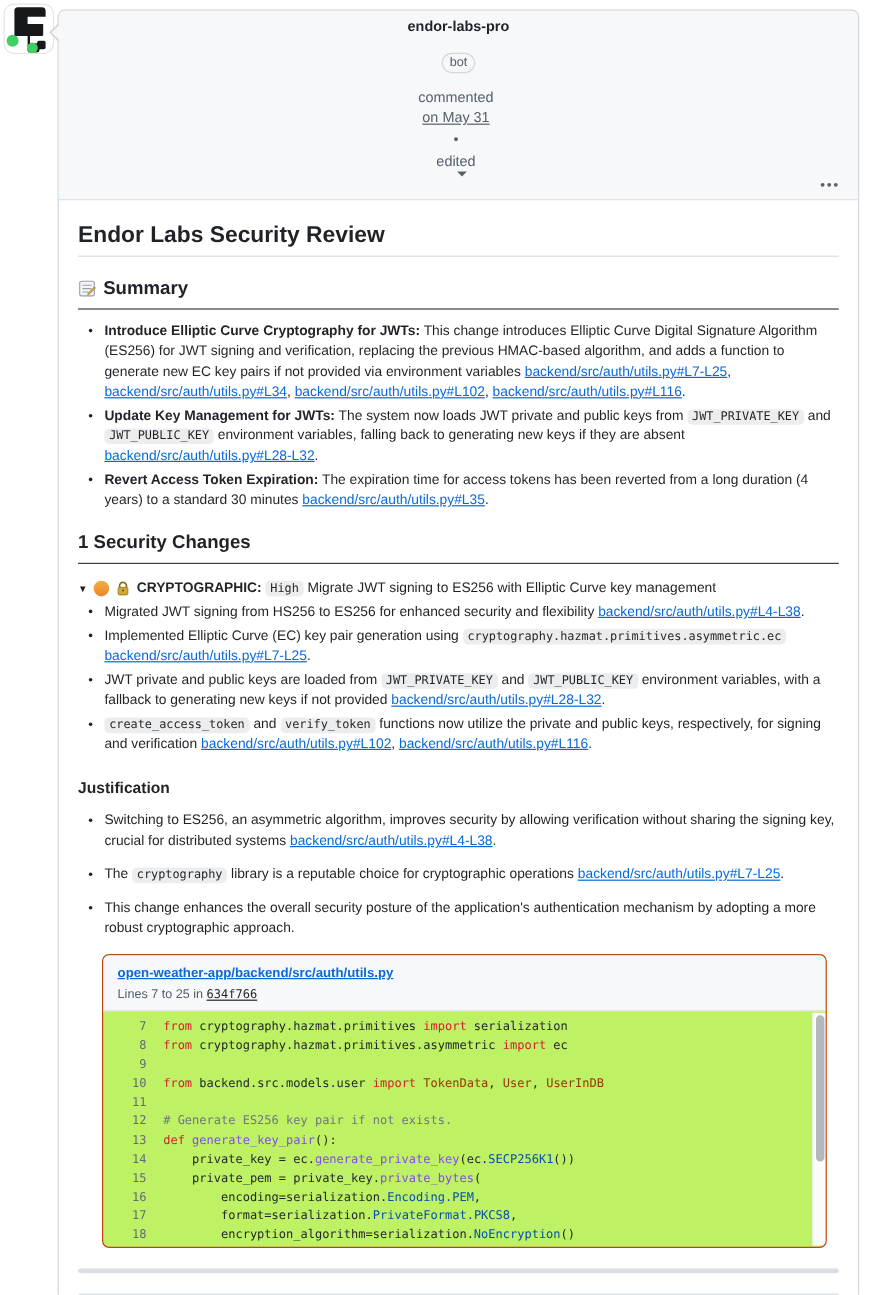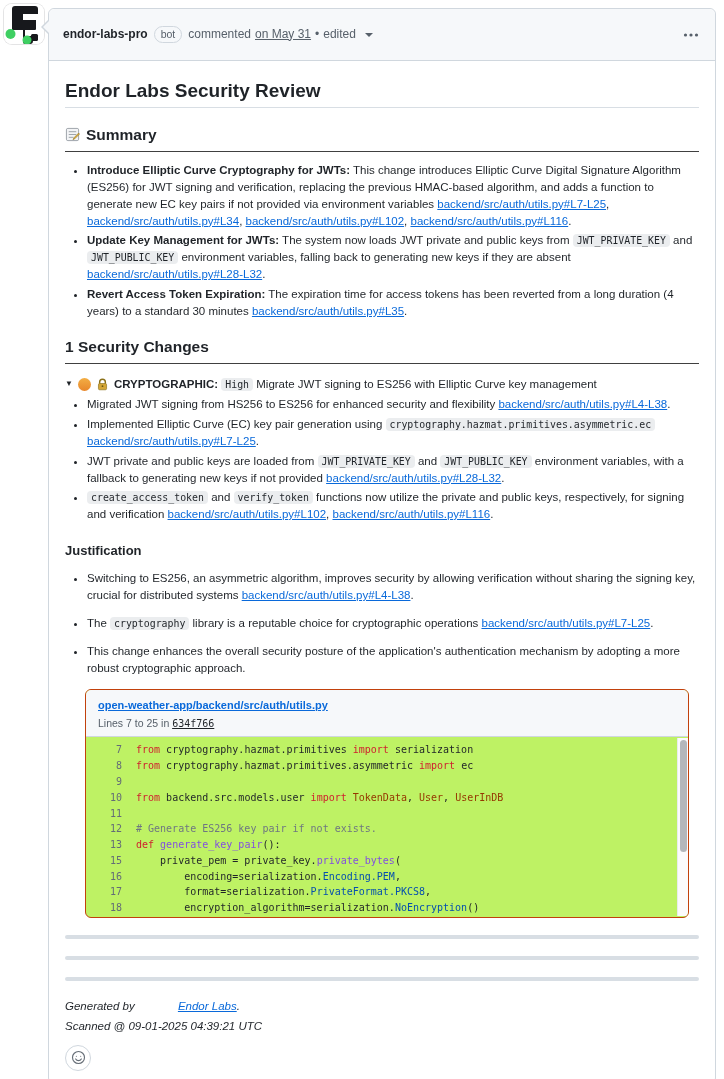--- a/index.html
+++ b/index.html
@@ -20,21 +20,21 @@
   .comment-box::before {
     content:""; position:absolute; top:10px; left:-8px; border-style:solid;
     border-width:8px 8px 8px 0; border-color:transparent #d0d7de transparent transparent;
   }
   .comment-box::after {
     content:""; position:absolute; top:11px; left:-6.5px; border-style:solid;
     border-width:7px 7px 7px 0; border-color:transparent #f6f8fa transparent transparent;
   }
   .comment-header {
     display:flex; align-items:center; background:#f6f8fa; border-bottom:1px solid #d0d7de;
-    border-radius:6px 6px 0 0; padding:5px 14px; font-size:12px; color:#57606a;
+    border-radius:6px 6px 0 0; padding:5px 14px; font-size:12px; color:#57606a;flex-direction:column;
   }
   .author { font-weight:700; color:#1f2328; }
   .bot-badge {
     border:1px solid #d0d7de; border-radius:10px; padding:0 6px; margin:12px 6px;
     font-size:10.5px; line-height:15px; color:#57606a; background:transparent;
   }
   .hdr-text { margin-right:4px; }
   .hdr-date { color:#57606a; text-decoration:underline; margin-right:4px; cursor:pointer; }
   .hdr-sep { margin-right:4px; }
   .caret-down-icon {
@@ -179,20 +179,21 @@
         </div>
       </div>
       <div class="code-area">
         <div class="code-line"><span class="ln">7</span><span class="lc"><span class="tok-kw">from</span><span> cryptography.hazmat.primitives </span><span class="tok-kw">import</span><span> serialization</span></span></div>
         <div class="code-line"><span class="ln">8</span><span class="lc"><span class="tok-kw">from</span><span> cryptography.hazmat.primitives.asymmetric </span><span class="tok-kw">import</span><span> ec</span></span></div>
         <div class="code-line"><span class="ln">9</span><span class="lc"></span></div>
         <div class="code-line"><span class="ln">10</span><span class="lc"><span class="tok-kw">from</span><span> backend.src.models.user </span><span class="tok-kw">import</span><span> </span><span class="tok-imp">TokenData</span><span>, </span><span class="tok-imp">User</span><span>, </span><span class="tok-imp">UserInDB</span></span></div>
         <div class="code-line"><span class="ln">11</span><span class="lc"></span></div>
         <div class="code-line"><span class="ln">12</span><span class="lc"><span class="tok-cm"># Generate ES256 key pair if not exists.</span></span></div>
         <div class="code-line"><span class="ln">13</span><span class="lc"><span class="tok-kw">def</span><span> </span><span class="tok-fn">generate_key_pair</span><span>():</span></span></div>
+        <div class="code-line"><span class="ln">14</span><span class="lc"><span>    private_key = ec.</span><span class="tok-fn">generate_private_key</span><span>(ec.</span><span class="tok-const">SECP256K1</span><span>())</span></span></div>
         <div class="code-line"><span class="ln">15</span><span class="lc"><span>    private_pem = private_key.</span><span class="tok-fn">private_bytes</span><span>(</span></span></div>
         <div class="code-line"><span class="ln">16</span><span class="lc"><span>        encoding=serialization.</span><span class="tok-const">Encoding.PEM</span><span>,</span></span></div>
         <div class="code-line"><span class="ln">17</span><span class="lc"><span>        format=serialization.</span><span class="tok-const">PrivateFormat.PKCS8</span><span>,</span></span></div>
         <div class="code-line"><span class="ln">18</span><span class="lc"><span>        encryption_algorithm=serialization.</span><span class="tok-const">NoEncryption</span><span>()</span></span></div>
         <div class="vscrollbar">
           <div class="vthumb"></div>
         </div>
       </div>
     </div>
 

